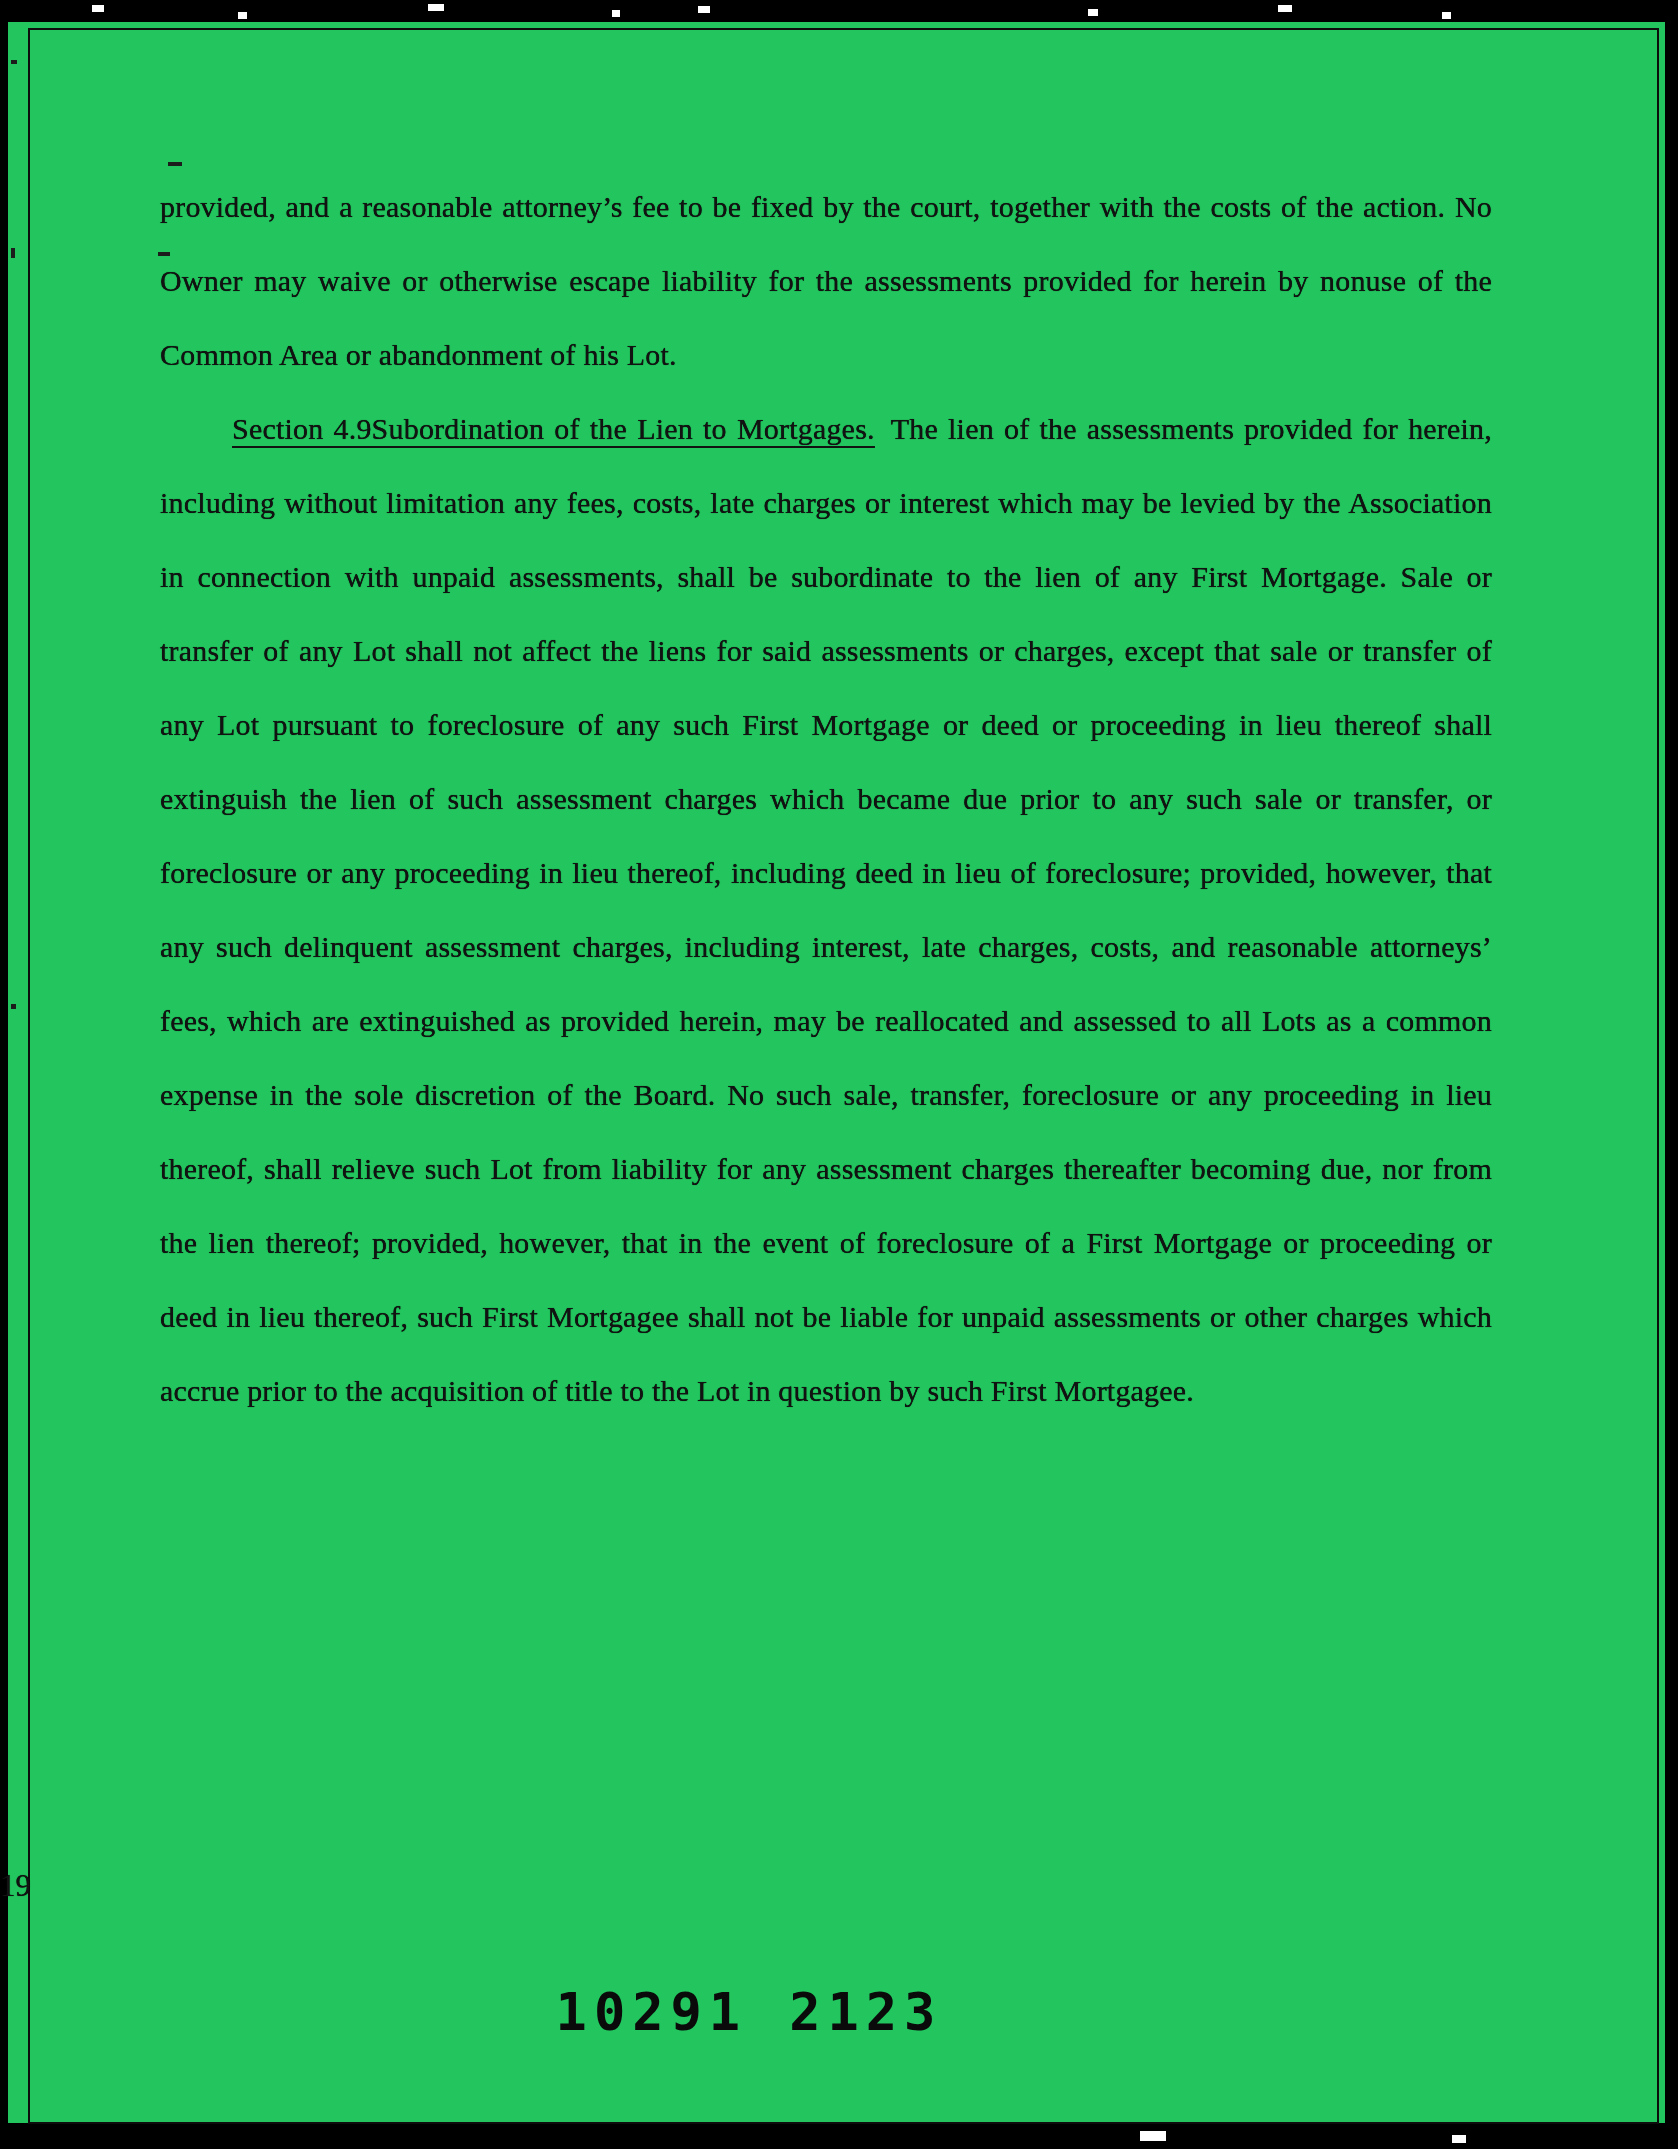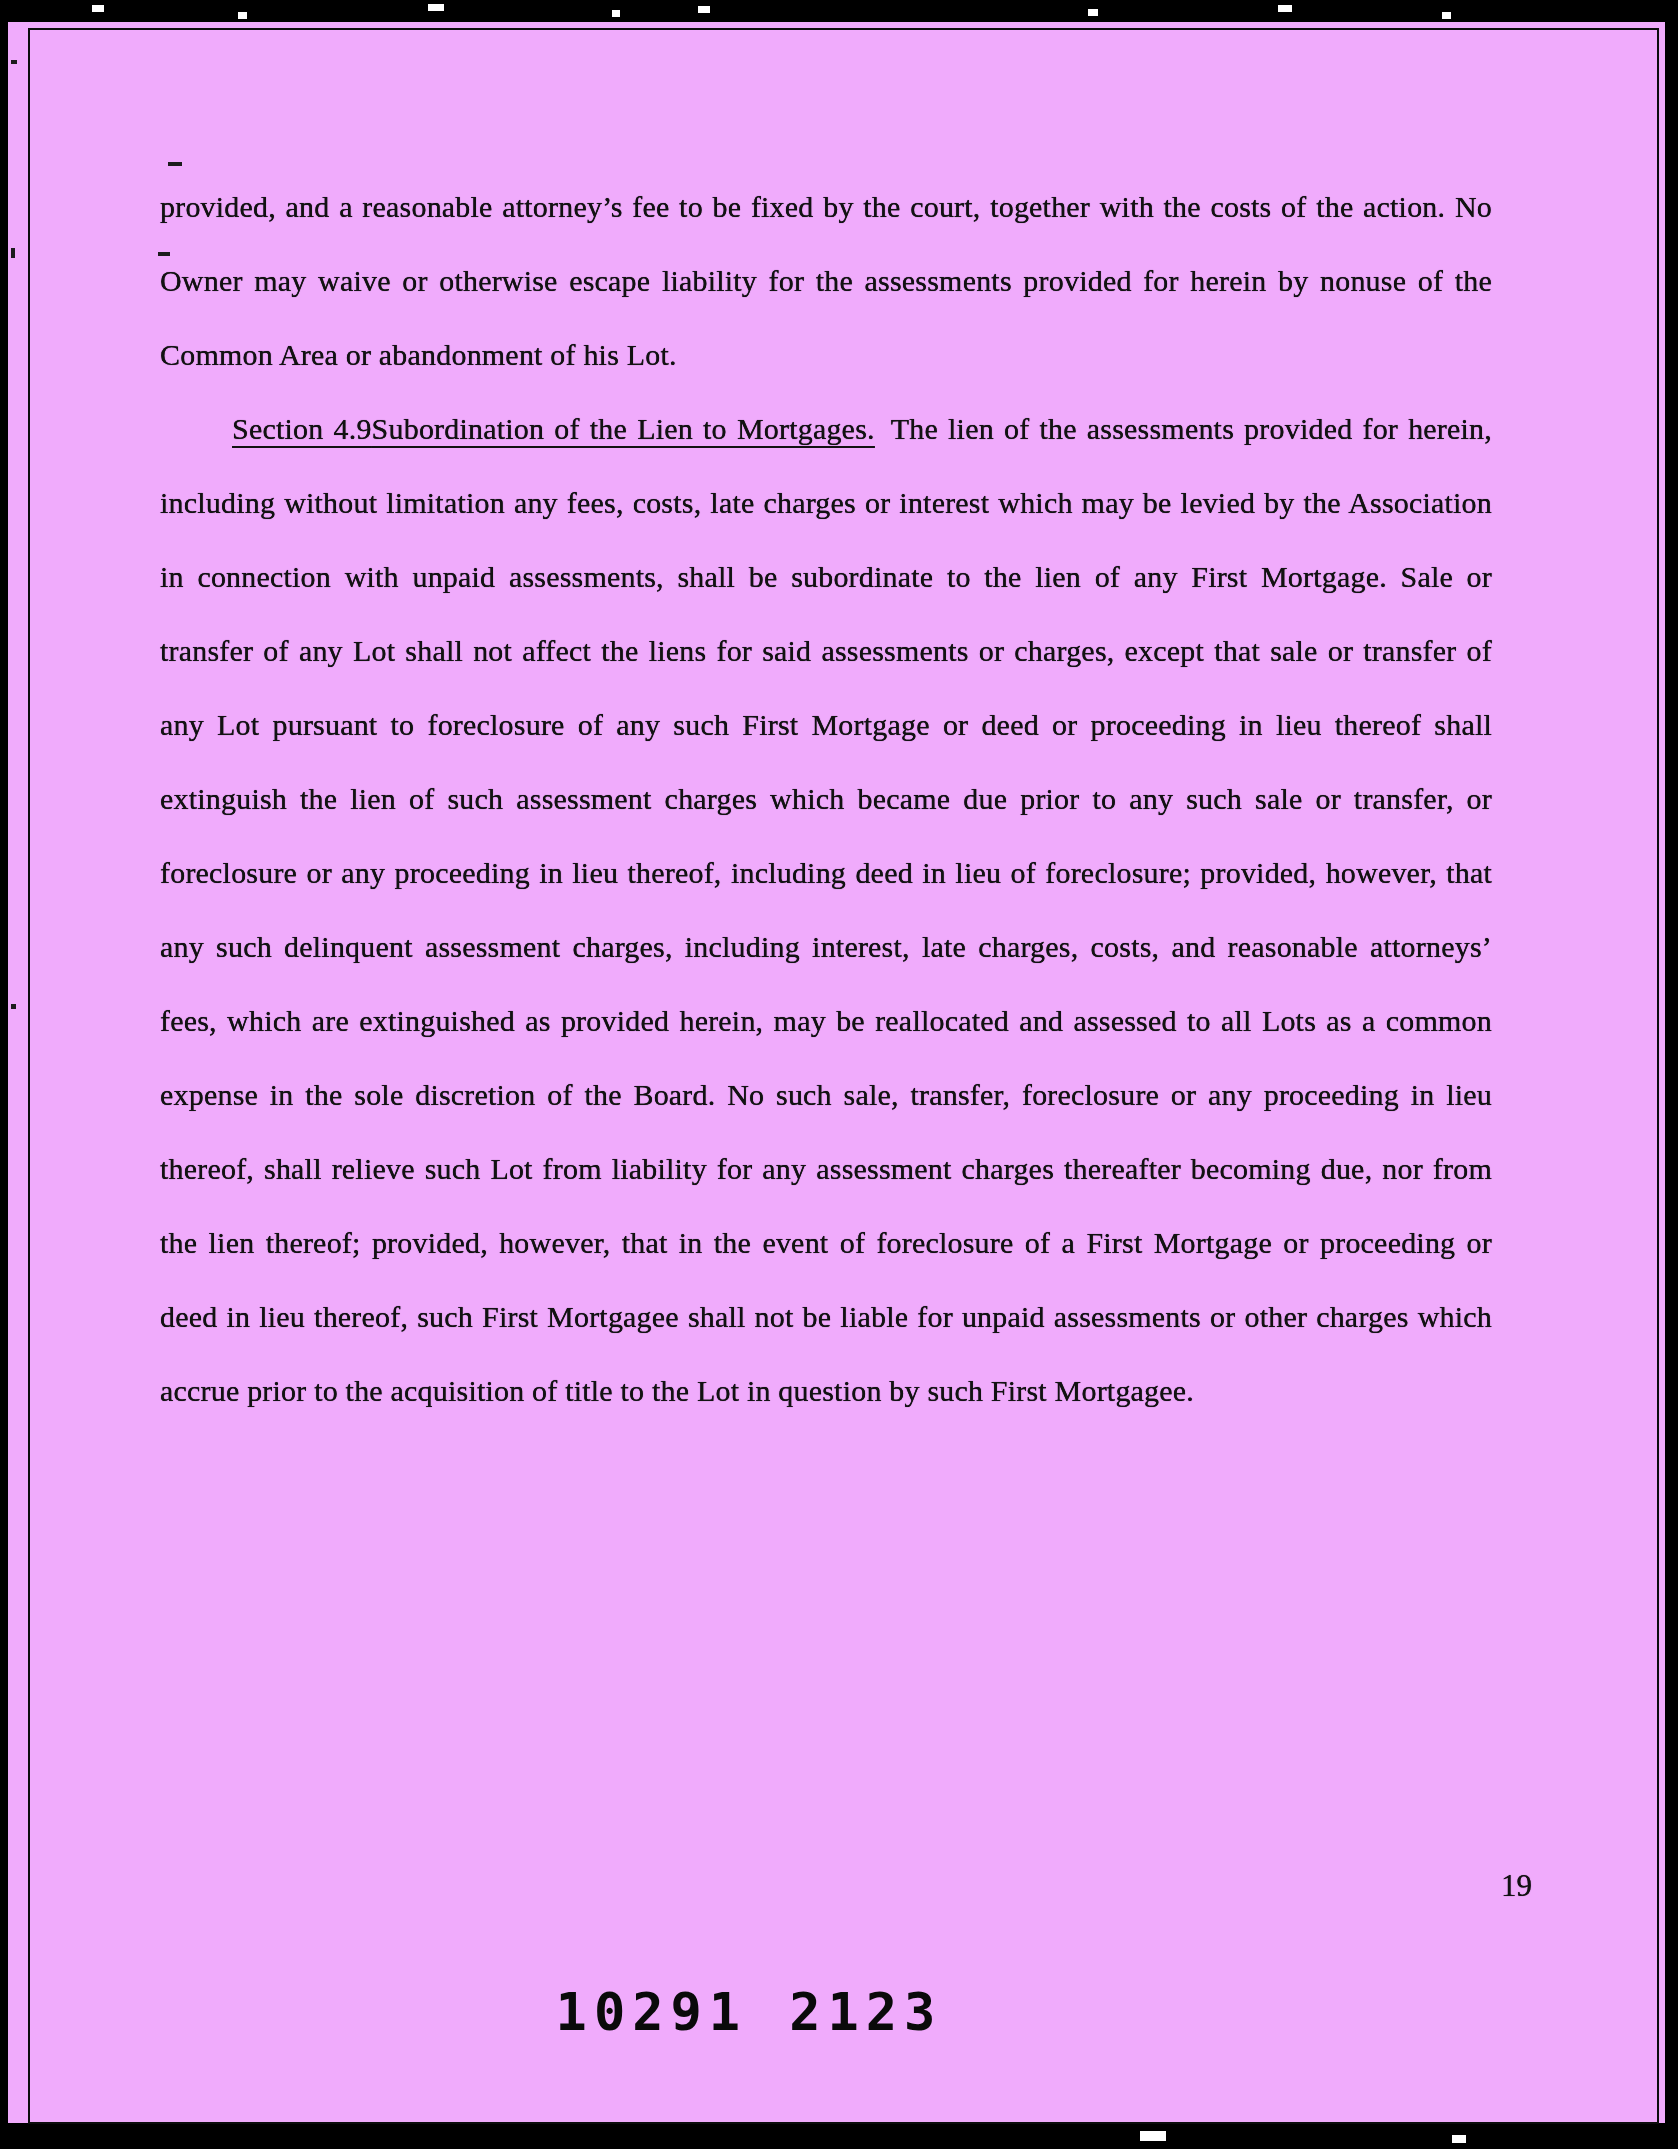--- a/index.html
+++ b/index.html
@@ -4,21 +4,21 @@
 <style>
   html, body {
     margin: 0;
     padding: 0;
     background: #202020;
   }
   #page {
     position: relative;
     width: 1678px;
     height: 2149px;
-    background: #f0abfc;
+    background: #22c55e;
     overflow: hidden;
     font-family: "Liberation Serif", "DejaVu Serif", serif;
     color: #121212;
   }
 
   
   .edge { position: absolute; background: #000; }
   .edge-top    { top: 0; left: 0; right: 0; height: 22px; }
   .edge-bottom { bottom: 0; left: 0; right: 0; height: 26px; }
   .edge-left   { top: 0; bottom: 0; left: 0; width: 8px; }
@@ -70,21 +70,21 @@
     text-underline-offset: 7px;
   }
   .section-label { }
   .section-title { margin-right: 16px; }
 
   .page-number {
     position: absolute;
     top: 1868px;
     left: 0;
     width: 1532px;
-    text-align: right;
+    text-align: left;
     font-size: 31px;
     text-shadow: 0 0 0.7px #000;
   }
 
   .stamp {
     position: absolute;
     top: 1982px;
     left: 0;
     width: 1498px;
     text-align: center;

